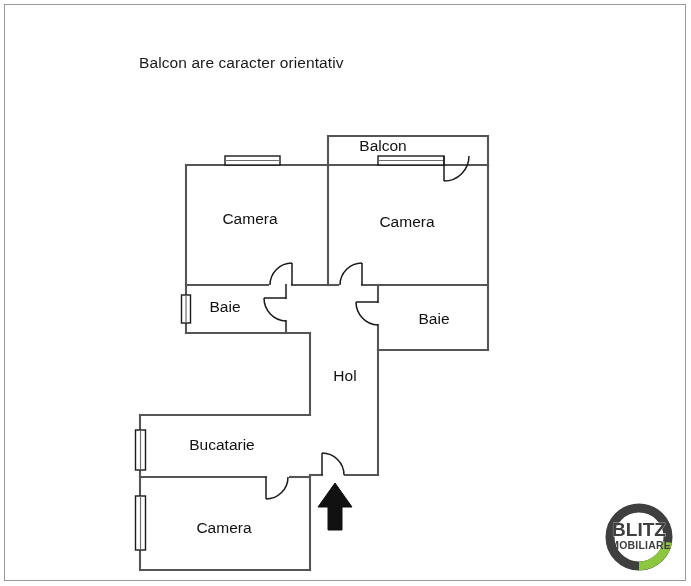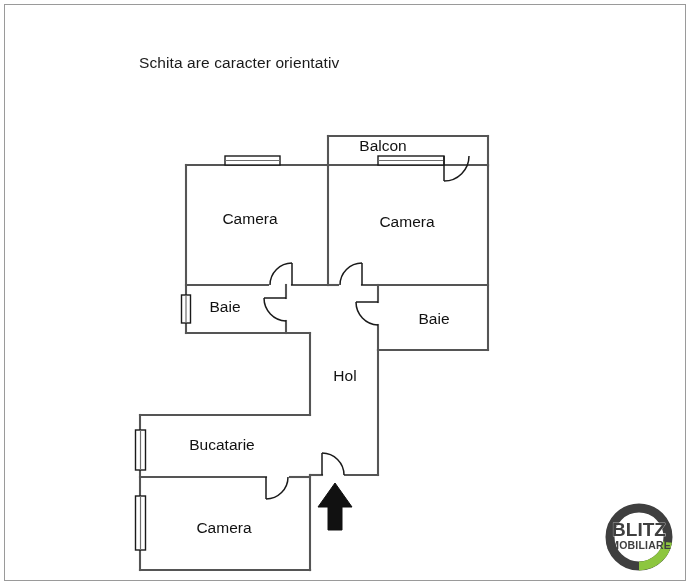--- a/index.html
+++ b/index.html
@@ -57,21 +57,21 @@
     height: 74px;
   }
 </style>
 </head>
 <body>
 
 <div id="page">
 
   <div id="frame-border"></div>
 
-  <div id="plan-title">Schita are caracter orientativ</div>
+  <div id="plan-title">Balcon are caracter orientativ</div>
 
   <svg id="floorplan-svg" width="691" height="586" viewBox="0 0 691 586">
 
     <g fill="none" stroke="#555555" stroke-width="2.1" stroke-linecap="square">
 
       <path d="M328,136 L328,166"></path>
       <path d="M328,136 L488,136"></path>
       <path d="M488,136 L488,166"></path>
 
       <path d="M186,165 L328,165"></path>

